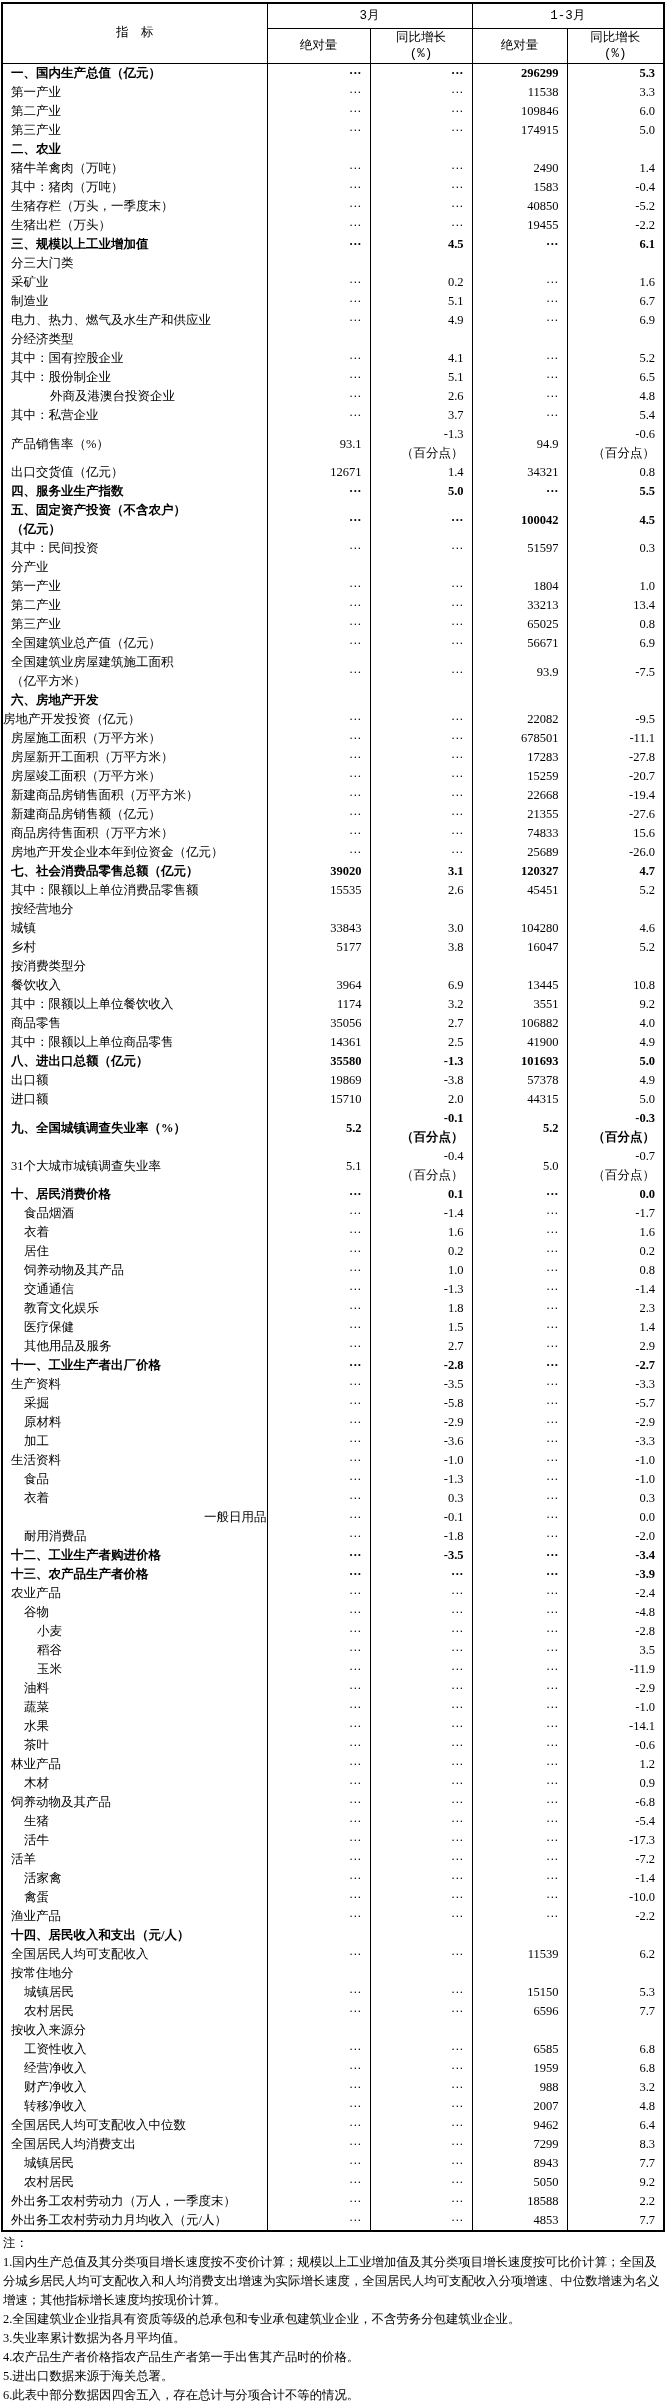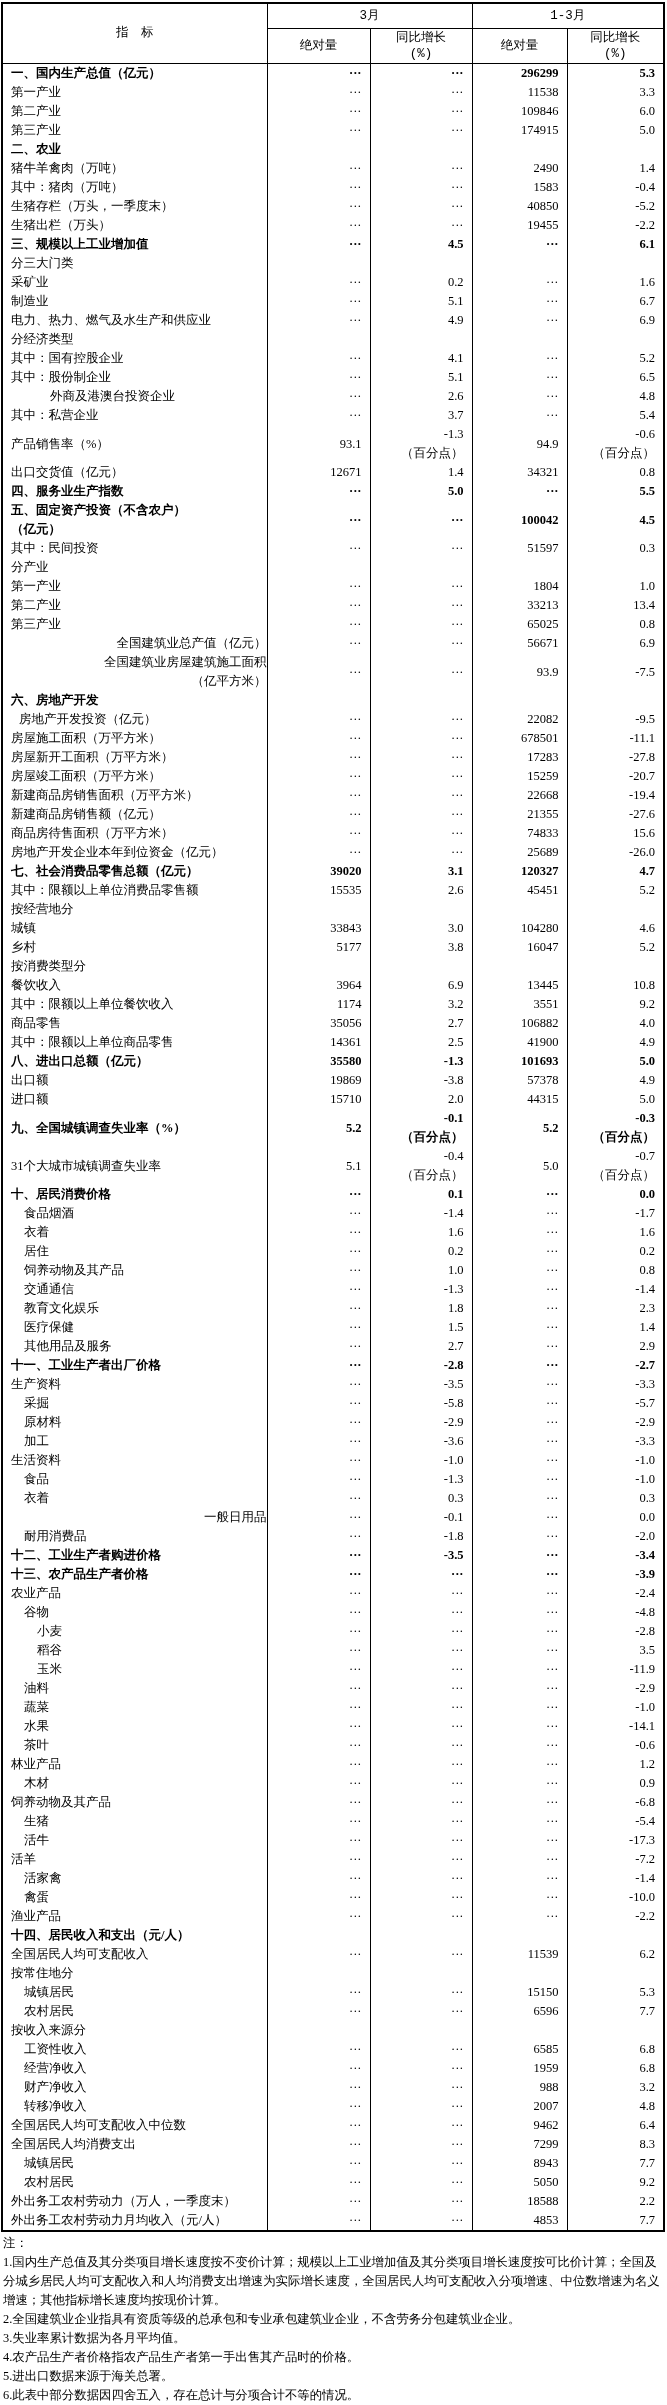--- a/index.html
+++ b/index.html
@@ -270,46 +270,46 @@
 
   <tr>
     <td class="lbl" style="padding-left: 8px;">第三产业</td>
     <td class="num vl">···</td>
     <td class="num vl">···</td>
     <td class="num vl">65025</td>
     <td class="num vl">0.8</td>
   </tr>
 
   <tr>
-    <td class="lbl" style="padding-left: 8px; text-align: right;">全国建筑业总产值（亿元）</td>
+    <td class="lbl" style="padding-left: 8px;">全国建筑业总产值（亿元）</td>
     <td class="num vl">···</td>
     <td class="num vl">···</td>
     <td class="num vl">56671</td>
     <td class="num vl">6.9</td>
   </tr>
 
   <tr>
-    <td class="lbl" style="padding-left: 8px; text-align: right;">全国建筑业房屋建筑施工面积
+    <td class="lbl" style="padding-left: 8px;">全国建筑业房屋建筑施工面积
 （亿平方米）</td>
     <td class="num vl">···</td>
     <td class="num vl">···</td>
     <td class="num vl">93.9</td>
     <td class="num vl">-7.5</td>
   </tr>
 
   <tr class="b">
     <td class="lbl" style="padding-left: 8px;">六、房地产开发</td>
     <td class="num vl"></td>
     <td class="num vl"></td>
     <td class="num vl"></td>
     <td class="num vl"></td>
   </tr>
 
   <tr>
-    <td class="lbl" style="padding-left: 16px;">房地产开发投资（亿元）</td>
+    <td class="lbl" style="padding-left: 0;">房地产开发投资（亿元）</td>
     <td class="num vl">···</td>
     <td class="num vl">···</td>
     <td class="num vl">22082</td>
     <td class="num vl">-9.5</td>
   </tr>
 
   <tr>
     <td class="lbl" style="padding-left: 8px;">房屋施工面积（万平方米）</td>
     <td class="num vl">···</td>
     <td class="num vl">···</td>

